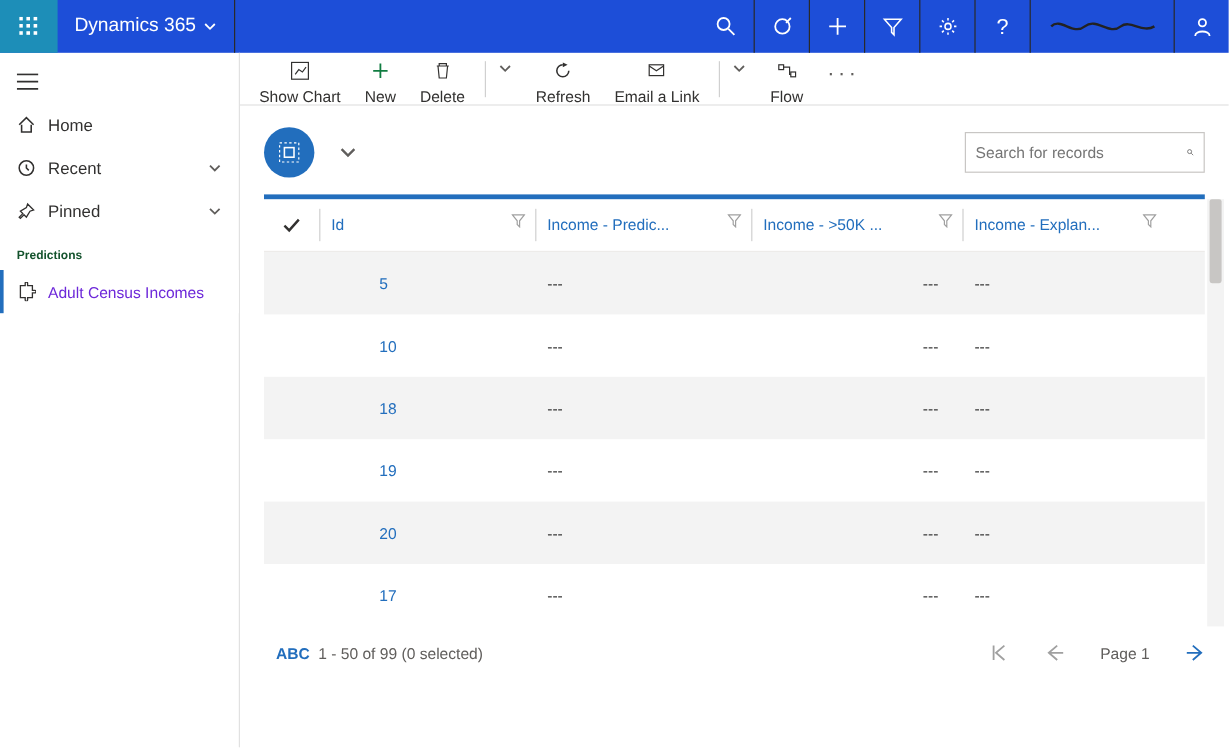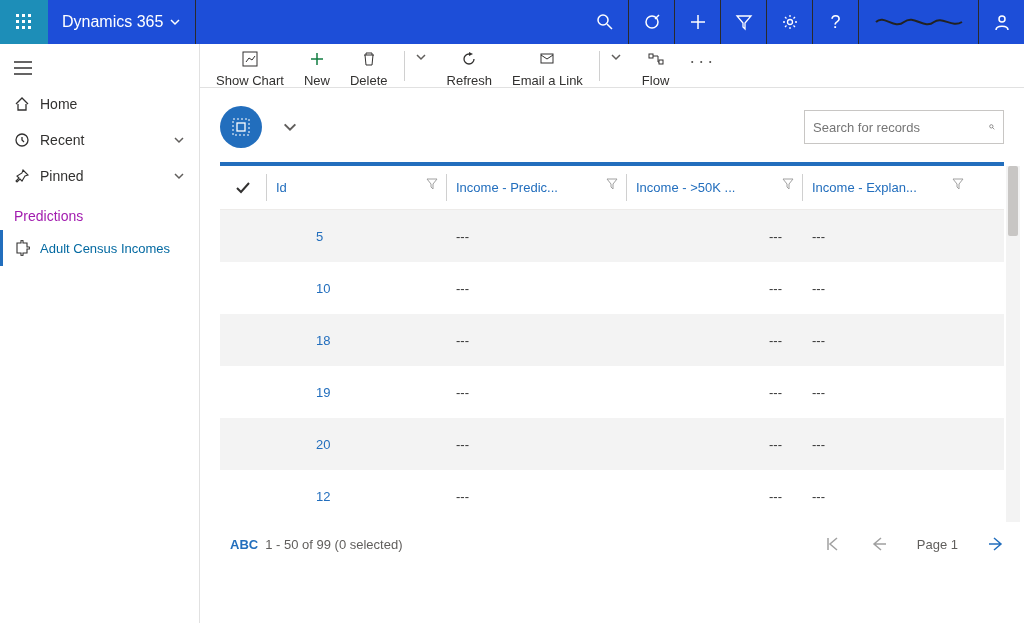--- a/index.html
+++ b/index.html
@@ -14,22 +14,22 @@
 .topicon { width: 46px; display: flex; align-items: center; justify-content: center; border-left: 1px solid #2a2a2a; }
 .topicon:first-child { border-left: none; }
 .topicon.sig { width: 120px; }
 
 
 .body { display: flex; height: calc(623px - 44px); }
 .rail { width: 200px; border-right: 1px solid #e1e1e1; display: flex; flex-direction: column; padding-top: 6px; }
 .rail-row { display: flex; align-items: center; height: 36px; padding: 0 14px; gap: 10px; font-size: 14px; color: #323130; position: relative; }
 .rail-row.burger { justify-content: flex-start; padding-left: 14px; }
 .rail-row .chev { position: absolute; right: 14px; }
-.rail-section { padding: 14px 14px 6px; font-weight: 400; font-size: 14px; color: #a21caf; }
-.rail-row.selected { font-size: 13px; color: #0369a1; border-left: 3px solid #226ebd; background: #fff; padding-left: 11px; }
+.rail-section { padding: 14px 14px 6px; font-weight: 700; font-size: 10px; color: #14532d; }
+.rail-row.selected { font-size: 13px; color: #6d28d9; border-left: 3px solid #226ebd; background: #fff; padding-left: 11px; }
 
 
 .main { flex: 1; display: flex; flex-direction: column; }
 .cmdbar { height: 44px; border-bottom: 1px solid #e1e1e1; display: flex; align-items: center; padding: 0 10px; gap: 8px; font-size: 13px; color: #323130; }
 .cmd { display: flex; align-items: center; gap: 6px; padding: 0 6px; height: 30px; flex-direction: column; }
 .cmd.sep { border-left: 1px solid #d0d0d0; padding-left: 10px; margin-left: 2px; }
 .cmd .ico { display: inline-flex; width: 16px; height: 16px; align-items: center; justify-content: center; }
 .cmd.more { font-size: 18px; letter-spacing: 3px; color: #605e5c; }
 
 
@@ -373,21 +373,21 @@
           </div>
           <div class="row alt">
             <div class="cell col-check"></div>
             <div class="cell col-id">20</div>
             <div class="cell col-pred">---</div>
             <div class="cell col-gt50">---</div>
             <div class="cell col-exp">---</div>
           </div>
           <div class="row">
             <div class="cell col-check"></div>
-            <div class="cell col-id">12</div>
+            <div class="cell col-id">17</div>
             <div class="cell col-pred">---</div>
             <div class="cell col-gt50">---</div>
             <div class="cell col-exp">---</div>
           </div>
         </div>
 
       <div class="vscroll">
         <div class="vscroll-thumb"></div>
       </div>
     </div>

